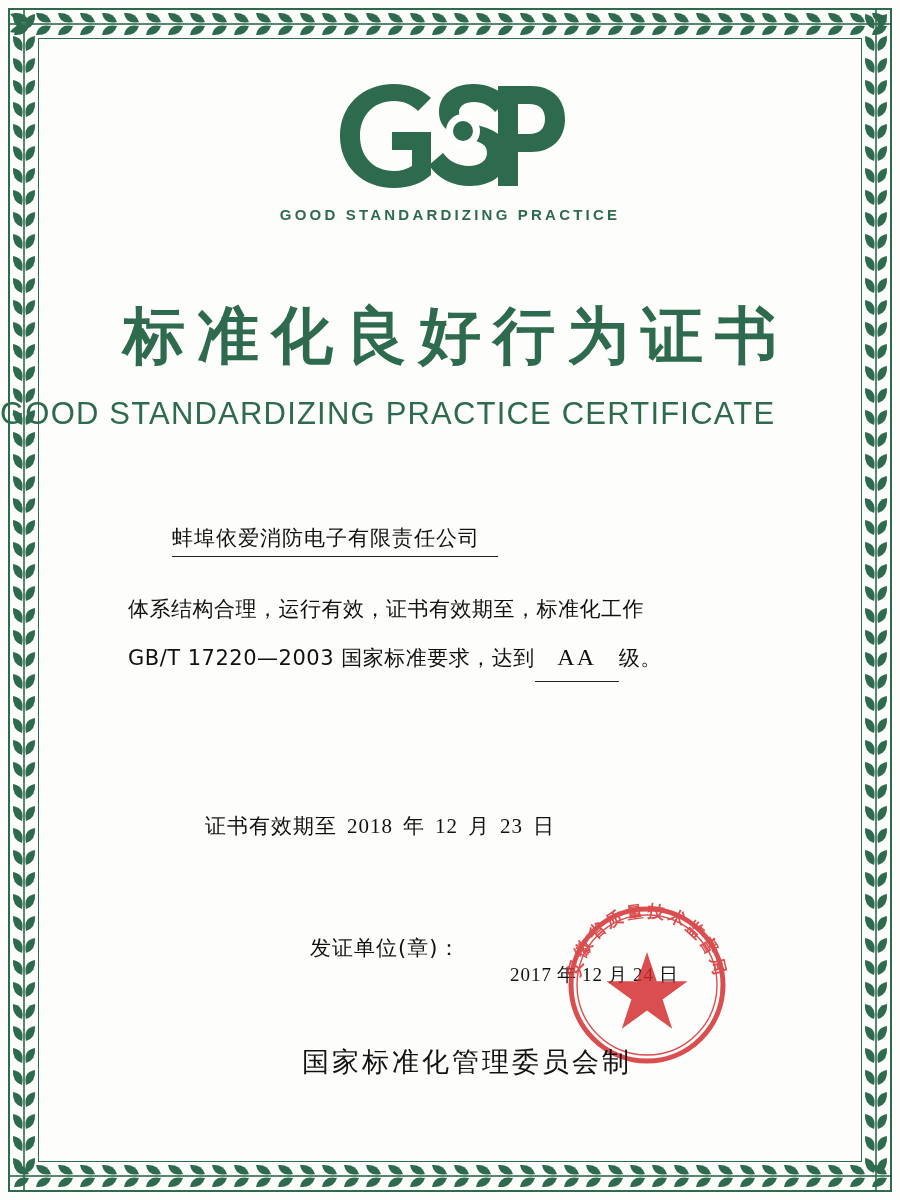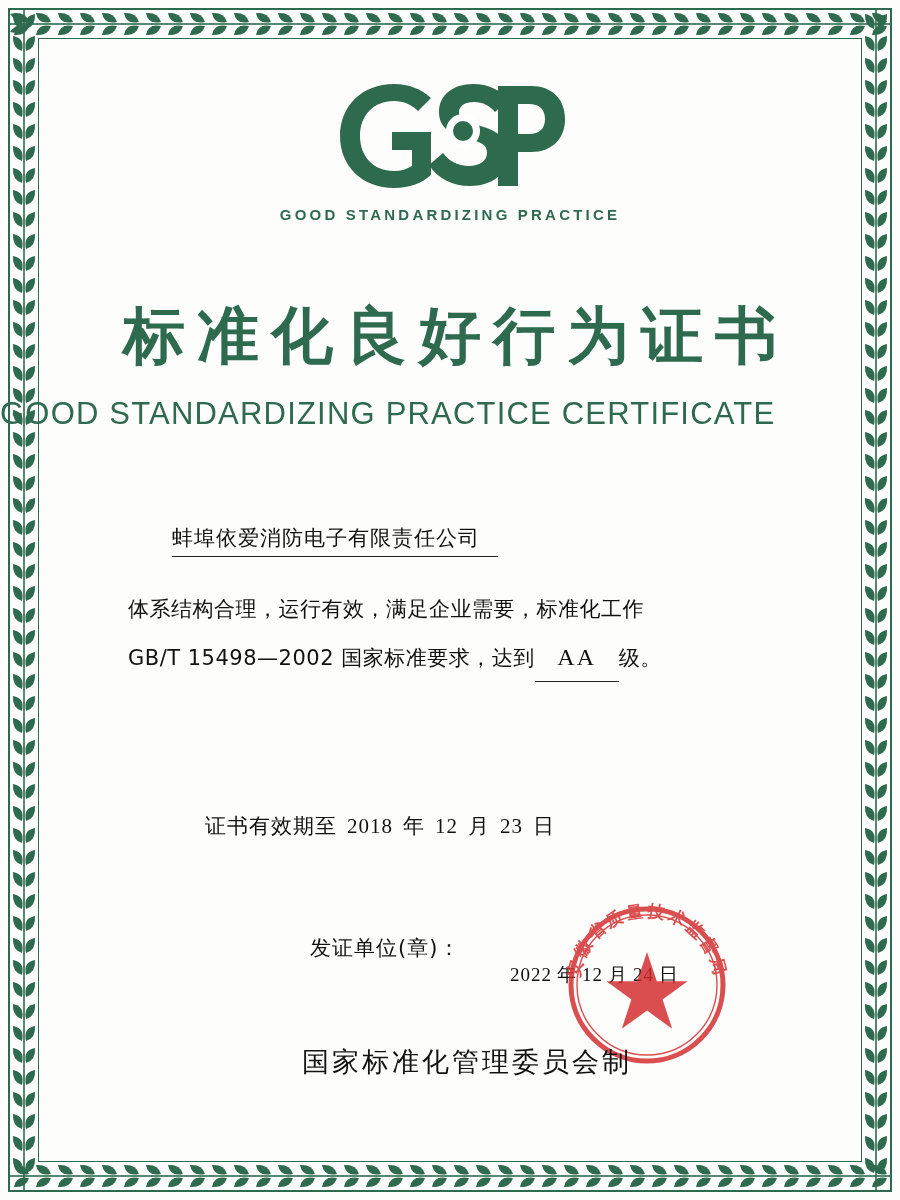--- a/index.html
+++ b/index.html
@@ -664,32 +664,32 @@
     <div class="logo-sub">GOOD STANDARDIZING PRACTICE</div>
   </div>
 
 
   <div class="title-cn">标准化良好行为证书</div>
   <div class="title-en">GOOD STANDARDIZING PRACTICE CERTIFICATE</div>
 
   <div class="company-line">蚌埠依爱消防电子有限责任公司</div>
 
   <div class="body-text">
-    <p>体系结构合理，运行有效，满足企业需要，标准化工作</p>
-    <p><span>GB/T 15498—2002 国家标准要求，达到</span><span class="grade-blank">AA</span><span>级。</span></p>
+    <p>体系结构合理，运行有效，证书有效期至，标准化工作</p>
+    <p><span>GB/T 17220—2003 国家标准要求，达到</span><span class="grade-blank">AA</span><span>级。</span></p>
   </div>
 
   <div class="validity">
     <span>证书有效期至</span><span class="v-num">2018</span><span>年</span><span class="v-num">12</span><span>月</span><span class="v-num">23</span><span>日</span>
   </div>
 
   <div class="issuer-label">发证单位(章)：</div>
 
   <div class="issue-date">
-    <span class="d-num">2022</span><span>年</span><span class="d-num">12</span><span>月</span><span class="d-num">24</span><span>日</span>
+    <span class="d-num">2017</span><span>年</span><span class="d-num">12</span><span>月</span><span class="d-num">24</span><span>日</span>
   </div>
 
   <div class="seal">
     <svg width="190" height="190" viewBox="0 0 190 190" aria-hidden="true">
       <defs>
         <path id="sealArcPath" d="M 95,95 m -68,0 a 68,68 0 1,1 136,0" fill="none"></path>
         <path id="sealArcTop" d="M 27,95 a 68,68 0 0 1 136,0" fill="none"></path>
       </defs>
       <g opacity="0.82">
         <circle cx="95" cy="95" r="76" fill="none" stroke="#d3282b" stroke-width="5"></circle>

